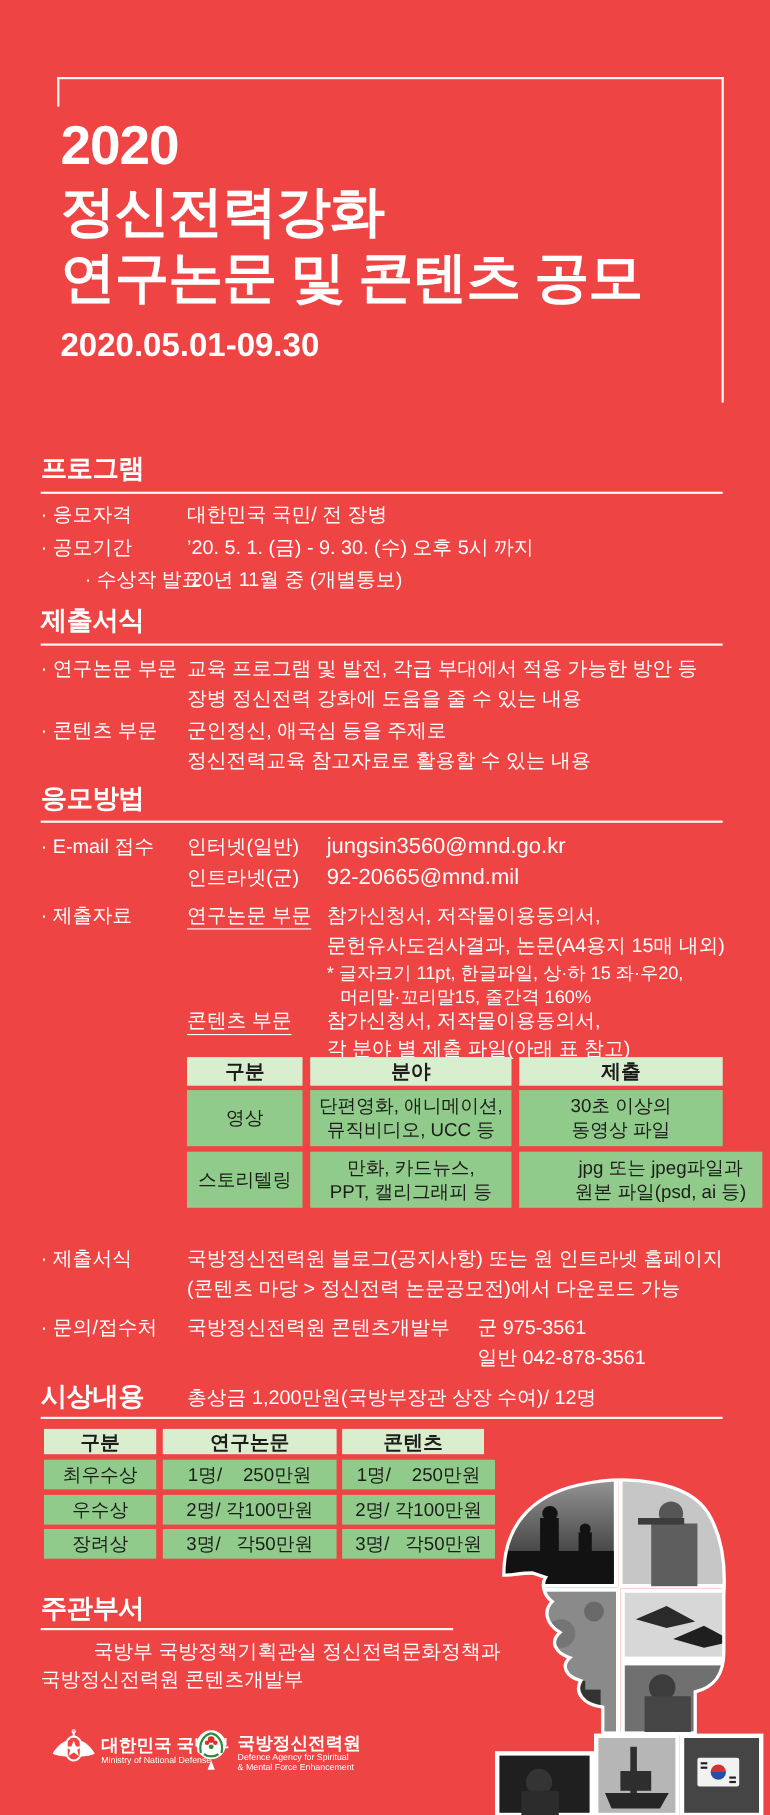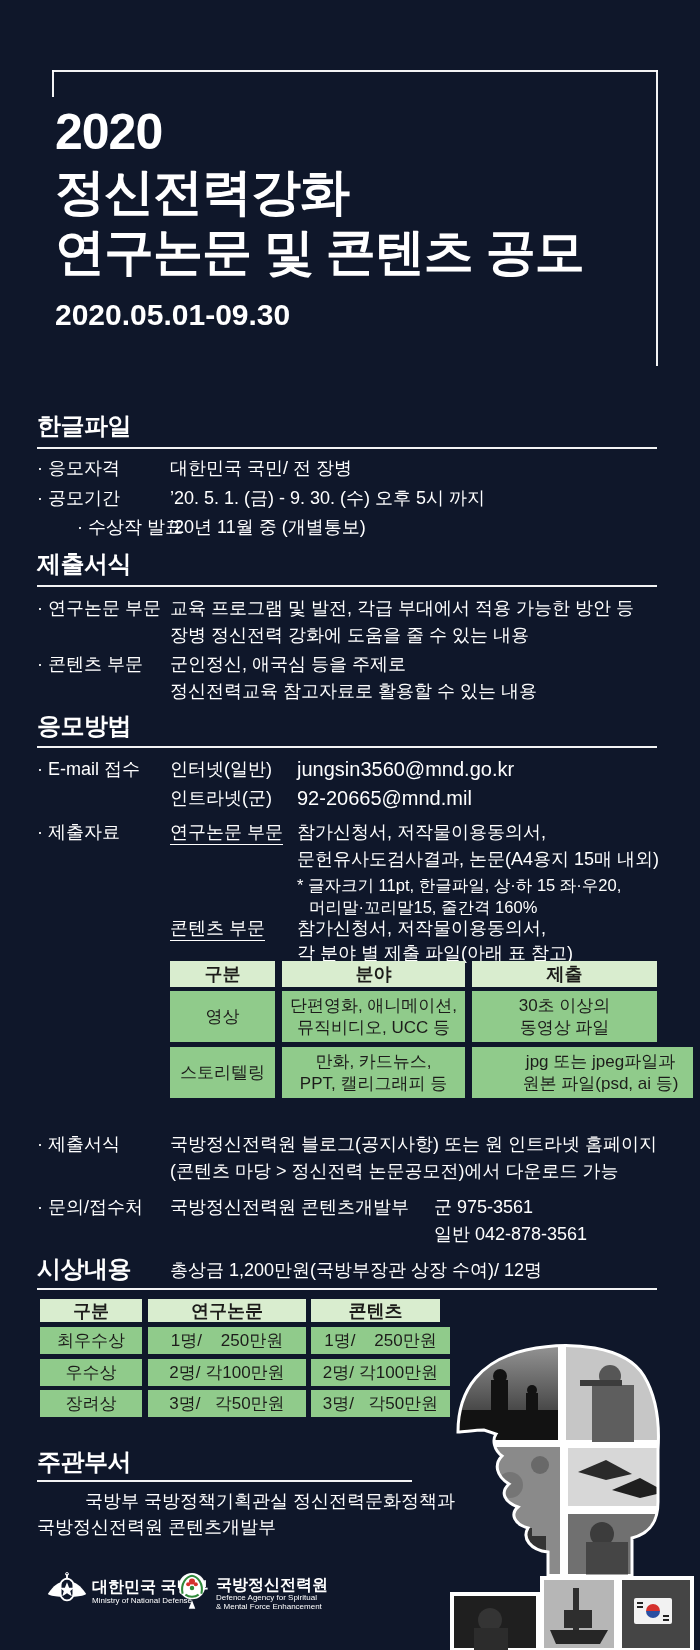--- a/index.html
+++ b/index.html
@@ -3,21 +3,21 @@
 <meta charset="utf-8">
 <style>
   html,body{margin:0;padding:0;}
   body{
     font-family:"Liberation Sans","DejaVu Sans",sans-serif;
     background:#3bab47;
   }
   .page{
     position:relative;
     width:700px;height:1650px;
-    background:#0f172a;
+    background:#ef4444;
     color:#ffffff;
     overflow:hidden;
   }
   .abs{position:absolute;}
   .rule{position:absolute;height:2px;background:rgba(255,255,255,.95);}
   .h2{position:absolute;font-size:24px;font-weight:700;letter-spacing:-0.5px;}
   .t{position:absolute;font-size:18px;line-height:25px;white-space:nowrap;}
   .t-sm{position:absolute;font-size:16.5px;line-height:23px;white-space:nowrap;}
   .sublbl{border-bottom:1.5px solid #fff;padding-bottom:2px;}
   .title-line{font-size:50px;font-weight:800;line-height:58px;letter-spacing:-1px;white-space:nowrap;}
@@ -39,21 +39,21 @@
 
   <div class="abs" style="left:52px;top:70px;width:606px;height:2px;background:rgba(255,255,255,.95);"></div>
   <div class="abs" style="left:52px;top:70px;width:2px;height:27px;background:rgba(255,255,255,.95);"></div>
   <div class="abs" style="left:656px;top:70px;width:2px;height:296px;background:rgba(255,255,255,.95);"></div>
 
   <div class="abs title-line" style="left:55px;top:103px;">2020</div>
   <div class="abs title-line" style="left:55px;top:163px;">정신전력강화</div>
   <div class="abs title-line" style="left:55px;top:223px;">연구논문 및 콘텐츠 공모</div>
   <div class="abs date-line" style="left:55px;top:298px;">2020.05.01-09.30</div>
 
-  <div class="h2" style="left:37px;top:410px;">한글파일</div>
+  <div class="h2" style="left:37px;top:410px;">프로그램</div>
   <div class="rule" style="left:37px;top:447px;width:620px;"></div>
   <div class="t" style="left:37px;top:456px;">· 응모자격</div>
   <div class="t" style="left:170px;top:456px;">대한민국 국민/ 전 장병</div>
   <div class="t" style="left:37px;top:486px;">· 공모기간</div>
   <div class="t" style="left:170px;top:486px;">’20. 5. 1. (금) - 9. 30. (수)  오후 5시 까지</div>
   <div class="t" style="left:37px;top:515px;margin-left:40px;">· 수상작 발표</div>
   <div class="t" style="left:170px;top:515px;">’20년 11월 중 (개별통보)</div>
 
   <div class="h2" style="left:37px;top:548px;">제출서식</div>
   <div class="rule" style="left:37px;top:585px;width:620px;"></div>

